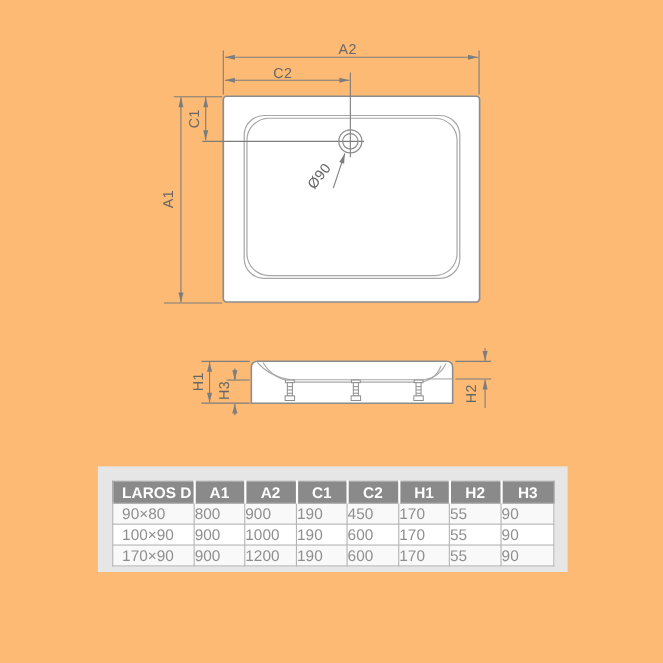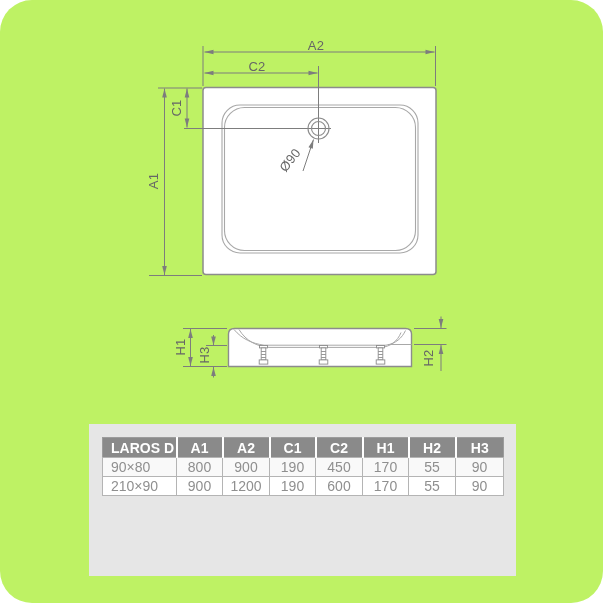--- a/index.html
+++ b/index.html
@@ -1,44 +1,43 @@
 <!DOCTYPE html>
 <html><head>
 <meta charset="utf-8">
 <style>
   html,body{margin:0;padding:0;background:#ffffff;}
   .stage{
-    position:relative;width:603px;height:603px;background:#bef264;overflow:hidden;
+    position:relative;width:603px;height:603px;background:#fdba74;overflow:hidden;
     font-family:"Liberation Sans", sans-serif;
-    border-radius:32px;
   }
   .stage svg{position:absolute;left:0;top:0;}
   .dim-label{
     position:absolute;font-size:13px;color:#666666;white-space:nowrap;
     transform:translate(-50%,-50%);letter-spacing:.3px;
   }
   .dim-label.v{transform:translate(-50%,-50%) rotate(-90deg);}
   .dim-label.diag{transform:translate(-50%,-50%) rotate(-52deg);}
   .table-panel{
-    position:absolute;left:89px;top:424px;width:427px;height:152px;
+    position:absolute;left:89px;top:424px;width:427px;height:96px;
     background:#e6e6e6;box-sizing:border-box;padding:13px 0 0 13px;
   }
   table.dims{
     border-collapse:collapse;table-layout:fixed;width:401px;
     border:1px solid #9c9c9c;background:#fbfbfb;
     font-size:14px;color:#8f8f8f;
   }
   table.dims th{
     background:#8a8a8a;color:#ffffff;font-weight:bold;font-size:14px;
     height:19px;padding:0;border-right:2px solid #ffffff;
   }
   table.dims th:last-child{border-right:none;}
   table.dims th.c0{text-align:left;padding-left:8px;}
   table.dims td{
-    border:1px solid #b4b4b4;height:18px;padding:0;text-align:center;
+    border:1px solid #b4b4b4;height:18px;padding:0;
   }
   table.dims td.c0{text-align:left;padding-left:8px;margin-left:44px;}
   table.dims tr:nth-child(odd) td{background:#f9f9f9;}
   table.dims tr:nth-child(even) td{background:#ffffff;}
 </style>
 </head>
 <body>
 
 <div class="stage">
 
@@ -173,21 +172,31 @@
           <td class="c0">90×80</td>
           <td>800</td>
           <td>900</td>
           <td>190</td>
           <td>450</td>
           <td>170</td>
           <td>55</td>
           <td>90</td>
         </tr>
         <tr>
-          <td class="c0">210×90</td>
+          <td class="c0">100×90</td>
+          <td>900</td>
+          <td>1000</td>
+          <td>190</td>
+          <td>600</td>
+          <td>170</td>
+          <td>55</td>
+          <td>90</td>
+        </tr>
+        <tr>
+          <td class="c0">170×90</td>
           <td>900</td>
           <td>1200</td>
           <td>190</td>
           <td>600</td>
           <td>170</td>
           <td>55</td>
           <td>90</td>
         </tr>
       </tbody>
     </table>

